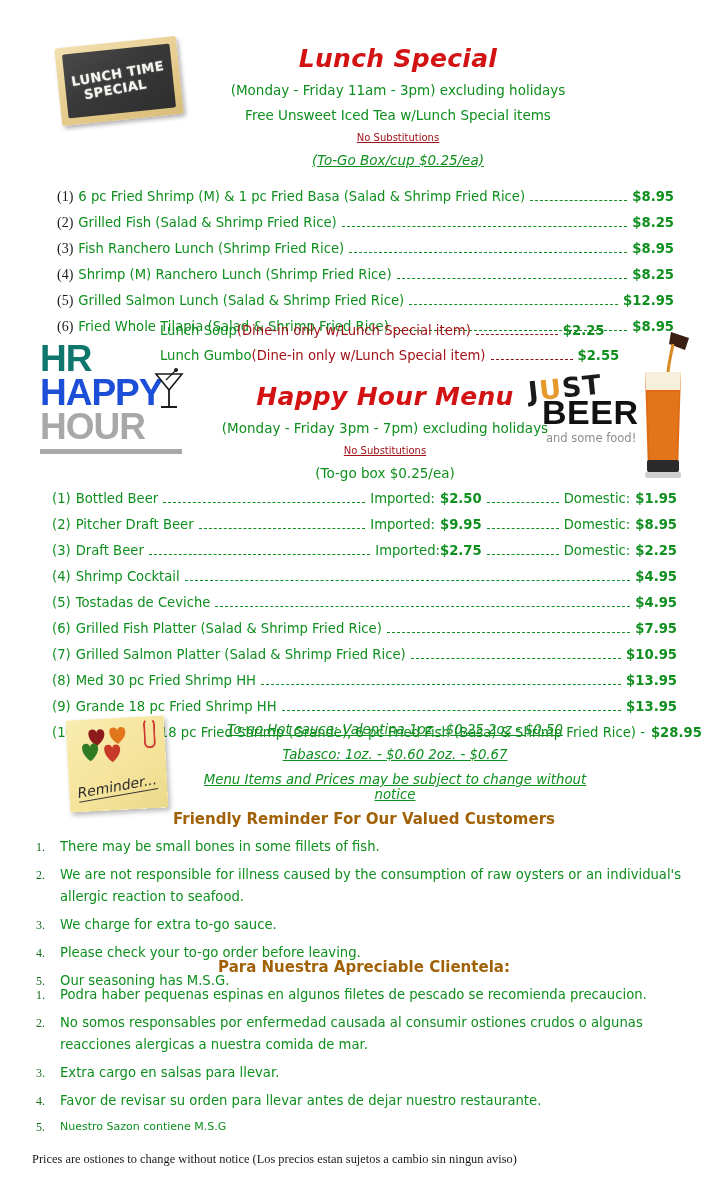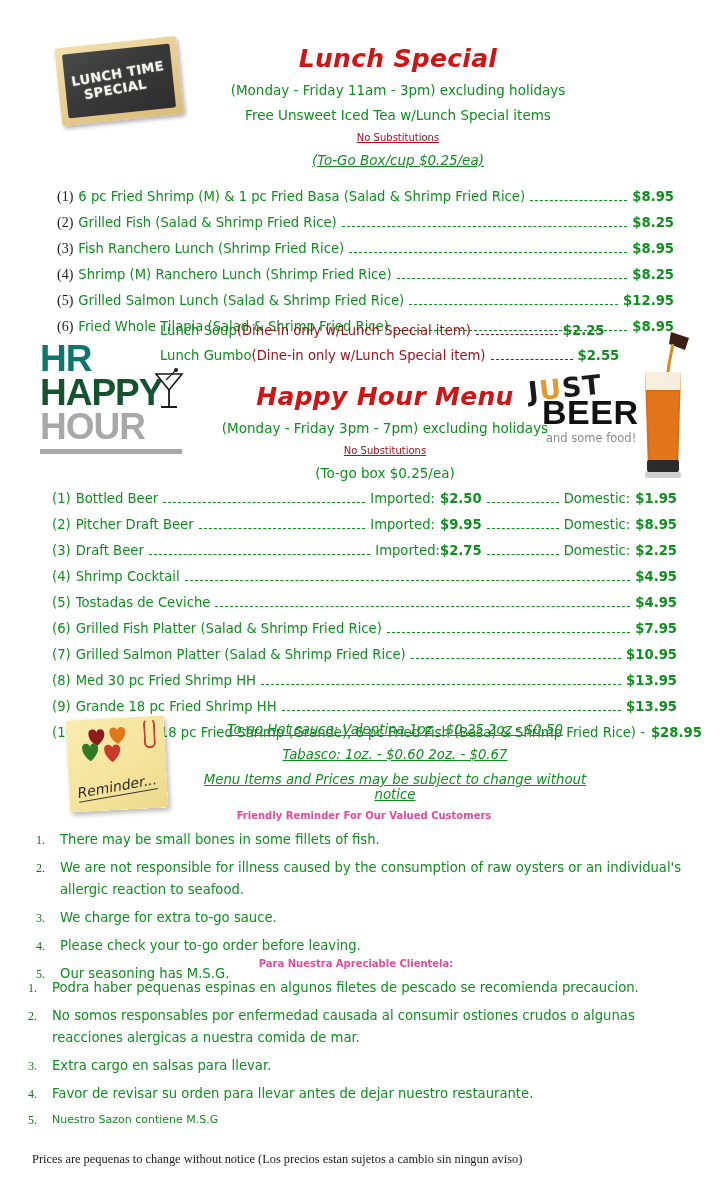--- a/index.html
+++ b/index.html
@@ -130,21 +130,21 @@
 
   
   .hr-logo { position: absolute; left: 40px; top: 342px; width: 148px; }
   .hr-logo .l {
     font-family: "Liberation Sans", sans-serif;
     font-weight: bold;
     letter-spacing: -1px;
     line-height: .92;
   }
   .hr-logo .hr    { font-size: 37px; color: #0f766e; }
-  .hr-logo .happy { font-size: 37px; color: #14532d; position: relative; }
+  .hr-logo .happy { font-size: 37px; color: #1d4ed8; position: relative; }
   .hr-logo .hour  { font-size: 37px; color: #a8a8a8; }
   .hr-logo .bar {
     margin-top: 5px; height: 5px; background: #a8a8a8; width: 142px;
   }
   .martini {
     position: absolute; right: 2px; top: -8px; width: 34px; height: 44px;
   }
 
   
   .beer-logo { position: absolute; left: 528px; top: 372px; width: 118px; }
@@ -191,22 +191,22 @@
   
   .sauce { position: absolute; left: 185px; top: 722px; width: 420px; text-align: center; }
   .sauce div {
     font-size: 13.3px; font-style: italic; color: #0f8f1e;
     margin-bottom: 10px;
   }
   .sauce div span { text-decoration: underline; }
 
   
   .rem-title {
-    text-align: center; color: #ec4899;
-    font-size: 10px; font-weight: bold;
+    text-align: center; color: #a16207;
+    font-size: 15px; font-weight: bold;
   }
   ol.notes { list-style: none; margin: 8px 0 0 0; padding: 0; }
   ol.notes li {
     position: relative;
     padding-left: 46px;
     color: #0f8f1e;
     font-size: 13.2px;
     line-height: 22px;
     margin-bottom: 6px;
   }
@@ -438,26 +438,26 @@
     <div class="rem-title">Friendly Reminder For Our Valued Customers</div>
     <ol class="notes">
       <li><span class="mk">1.</span><span>There may be small bones in some fillets of fish.</span></li>
       <li><span class="mk">2.</span><span>We are not responsible for illness caused by the consumption of raw oysters or an individual's allergic reaction to seafood.</span></li>
       <li><span class="mk">3.</span><span>We charge for extra to-go sauce.</span></li>
       <li><span class="mk">4.</span><span>Please check your to-go order before leaving.</span></li>
       <li><span class="mk">5.</span><span>Our seasoning has M.S.G.</span></li>
     </ol>
   </div>
 
-  <div class="block" style="left:6px; top:958px; width:700px;">
+  <div class="block" style="left:14px; top:958px; width:700px;">
     <div class="rem-title">Para Nuestra Apreciable Clientela:</div>
     <ol class="notes">
       <li><span class="mk">1.</span><span>Podra haber pequenas espinas en algunos filetes de pescado se recomienda precaucion.</span></li>
       <li><span class="mk">2.</span><span>No somos responsables por enfermedad causada al consumir ostiones crudos o algunas reacciones alergicas a nuestra comida de mar.</span></li>
       <li><span class="mk">3.</span><span>Extra cargo en salsas para llevar.</span></li>
       <li><span class="mk">4.</span><span>Favor de revisar su orden para llevar antes de dejar nuestro restaurante.</span></li>
       <li class="small"><span class="mk">5.</span><span>Nuestro Sazon contiene M.S.G</span></li>
     </ol>
   </div>
 
-  <div class="footer">Prices are pequenas to change without notice (Los precios estan sujetos a cambio sin ningun aviso)</div>
+  <div class="footer">Prices are ostiones to change without notice (Los precios estan sujetos a cambio sin ningun aviso)</div>
 
 </div>
 
 </body></html>

